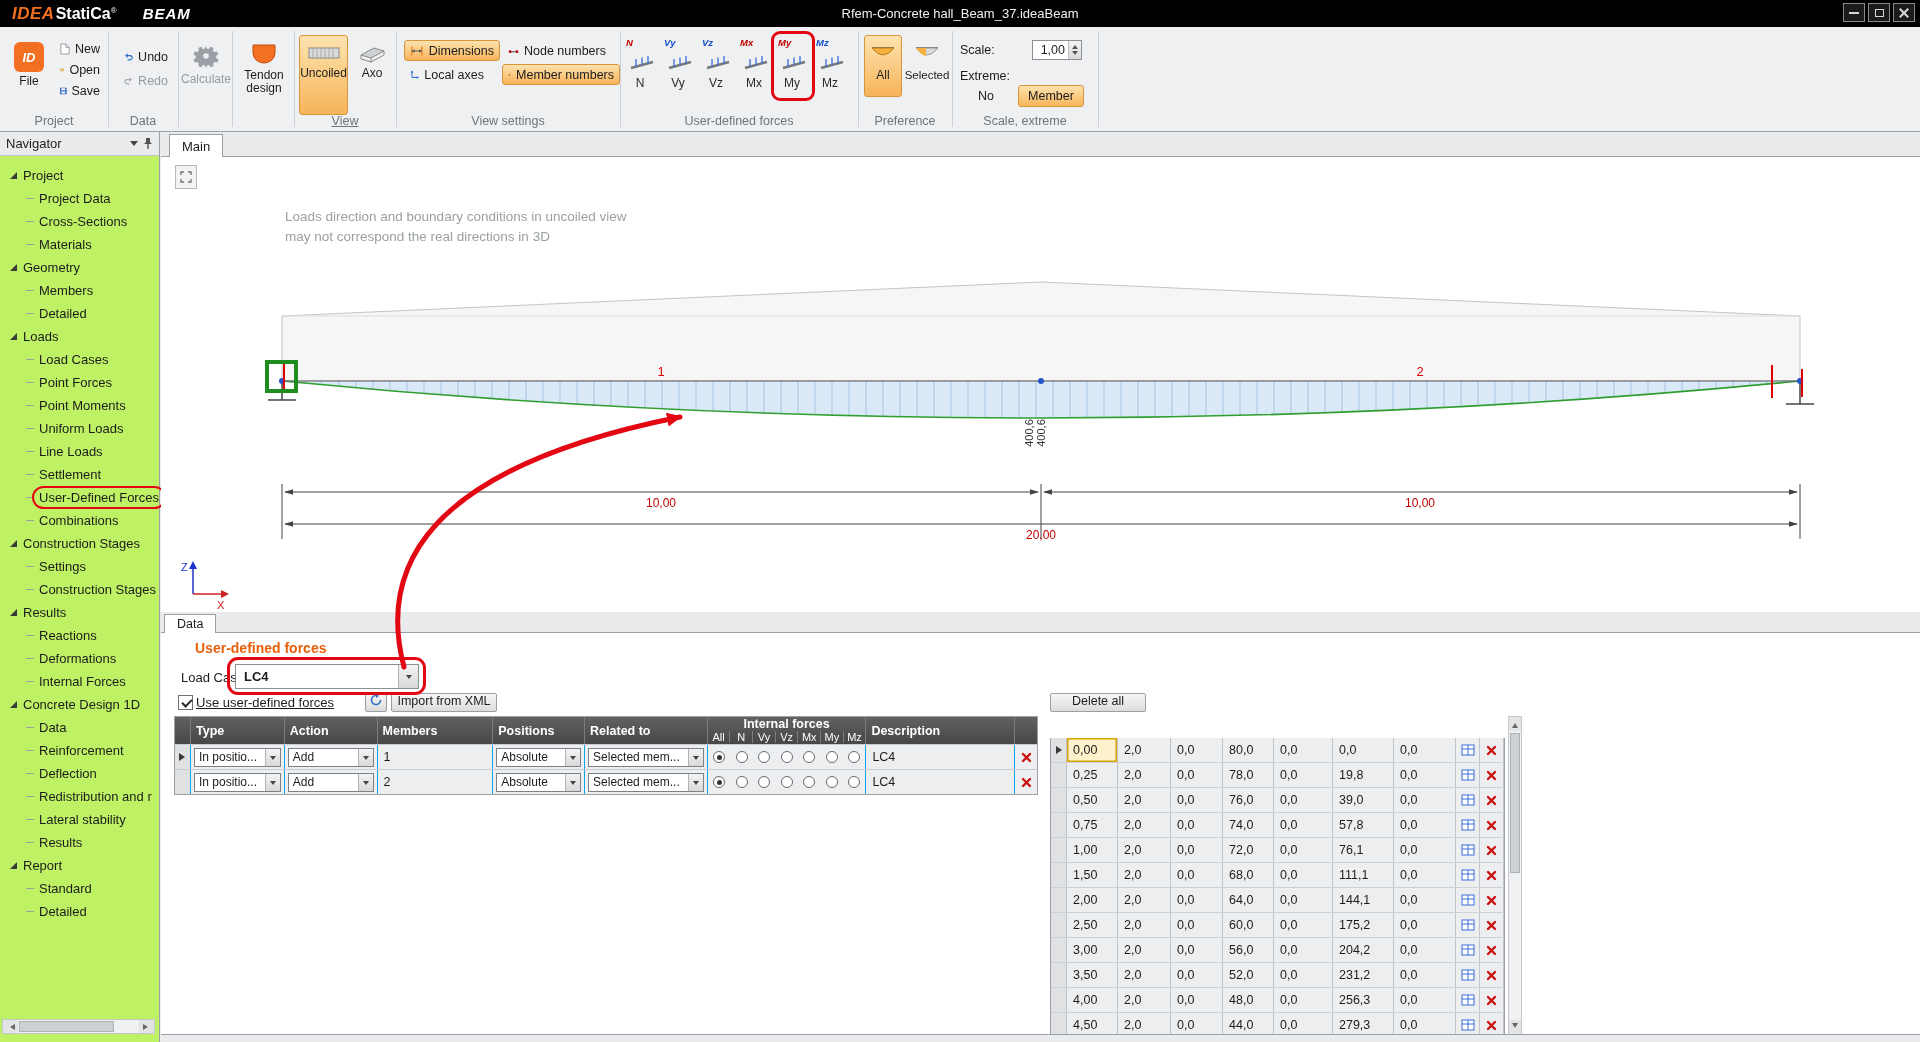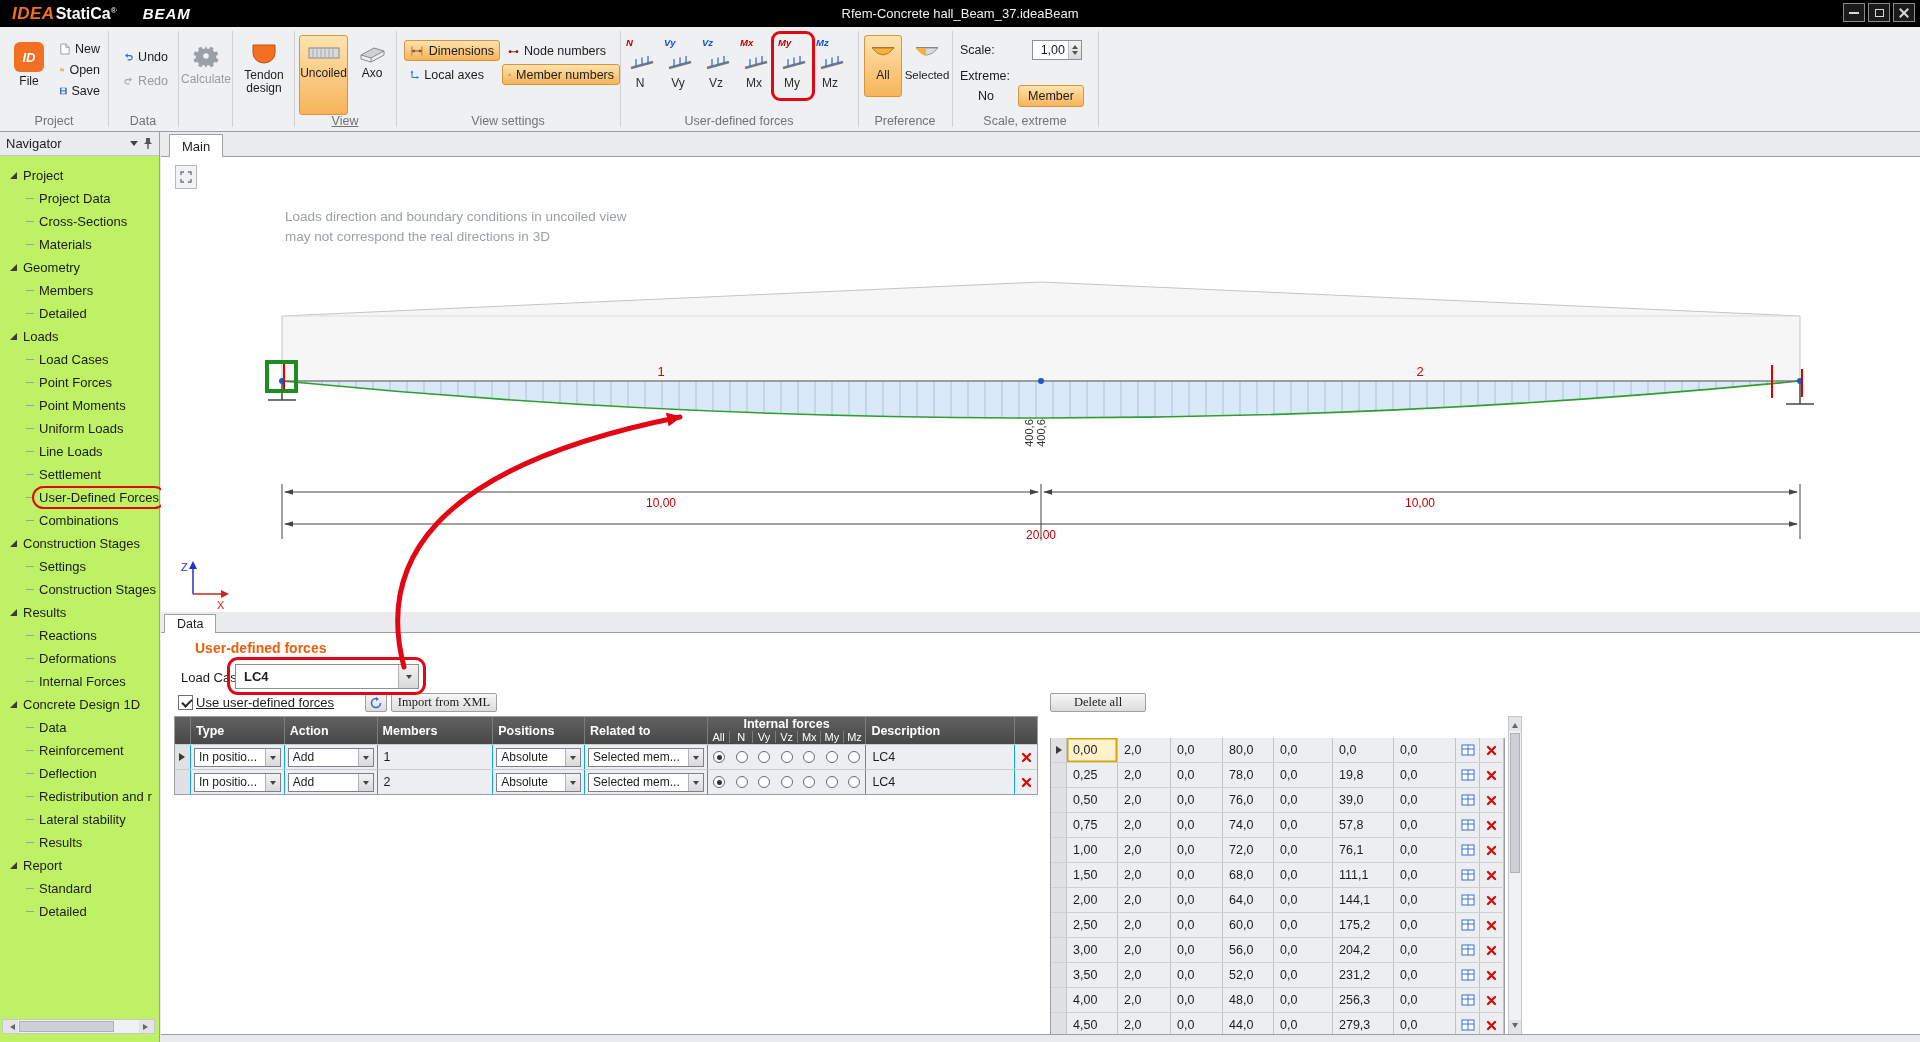--- a/index.html
+++ b/index.html
@@ -80,21 +80,21 @@
 
 .data-content { position:absolute; left:161px; top:633px; width:1759px; height:402px; background:#fff; border-bottom:1px solid #9aa0a6; overflow:hidden; }
 .udf-title { position:absolute; left:34px; top:7px; font-size:14px; font-weight:bold; color:#e8600a; }
 .lc-label { position:absolute; left:20px; top:37px; font-size:13px; }
 .lc-dd { position:absolute; left:74px; top:31px; width:184px; height:25px; background:#fff; border:1px solid #8a9096; display:flex; }
 .lc-dd .val { flex:1; display:flex; align-items:center; padding-left:8px; font-size:13px; font-weight:bold; }
 .lc-dd .btn { width:20px; background:linear-gradient(#f3f3f3,#d9d9d9); border-left:1px solid #b0b4b8; display:flex; align-items:center; justify-content:center; }
 .checkbox { position:absolute; left:17px; top:62px; width:15px; height:15px; border:1px solid #707070; background:#fff; }
 .checkbox.checked::after { content:''; position:absolute; left:2.5px; top:3px; width:8px; height:4px; border-left:2px solid #2a2a2a; border-bottom:2px solid #2a2a2a; transform:rotate(-45deg); }
 .use-label { position:absolute; left:35px; top:62px; font-size:13px;text-decoration:underline; }
-.btn-std { position:absolute; background:linear-gradient(#f7f7f7,#dcdcdc); border:1px solid #9aa0a6; border-radius:2px; font-size:12.5px; display:flex; align-items:center; justify-content:center; gap:4px;font-family:Liberation Serif, serif; }
+.btn-std { position:absolute; background:linear-gradient(#f7f7f7,#dcdcdc); border:1px solid #9aa0a6; border-radius:2px; font-size:12.5px; display:flex; align-items:flex-start; justify-content:center; gap:4px; }
 .refresh-btn { left:204px; top:60px; width:22px; height:19px; }
 .import-btn { left:230px; top:60px; width:106px; height:19px; }
 .deleteall-btn { left:889px; top:60px; width:96px; height:19px; }
 
 
 .def-table { position:absolute; left:13px; top:83px; width:864px; border:1px solid #9aa0a6; }
 .def-head { display:flex; height:27px; background:linear-gradient(#616161,#474747); color:#fff; font-size:12.5px; font-weight:bold; }
 .dhc { border-right:1px solid #7c7c7c; display:flex; align-items:center; padding-left:5px; }
 .dhc-if { flex-direction:column; justify-content:center; padding-left:0; }
 .if-title { line-height:13px; }

